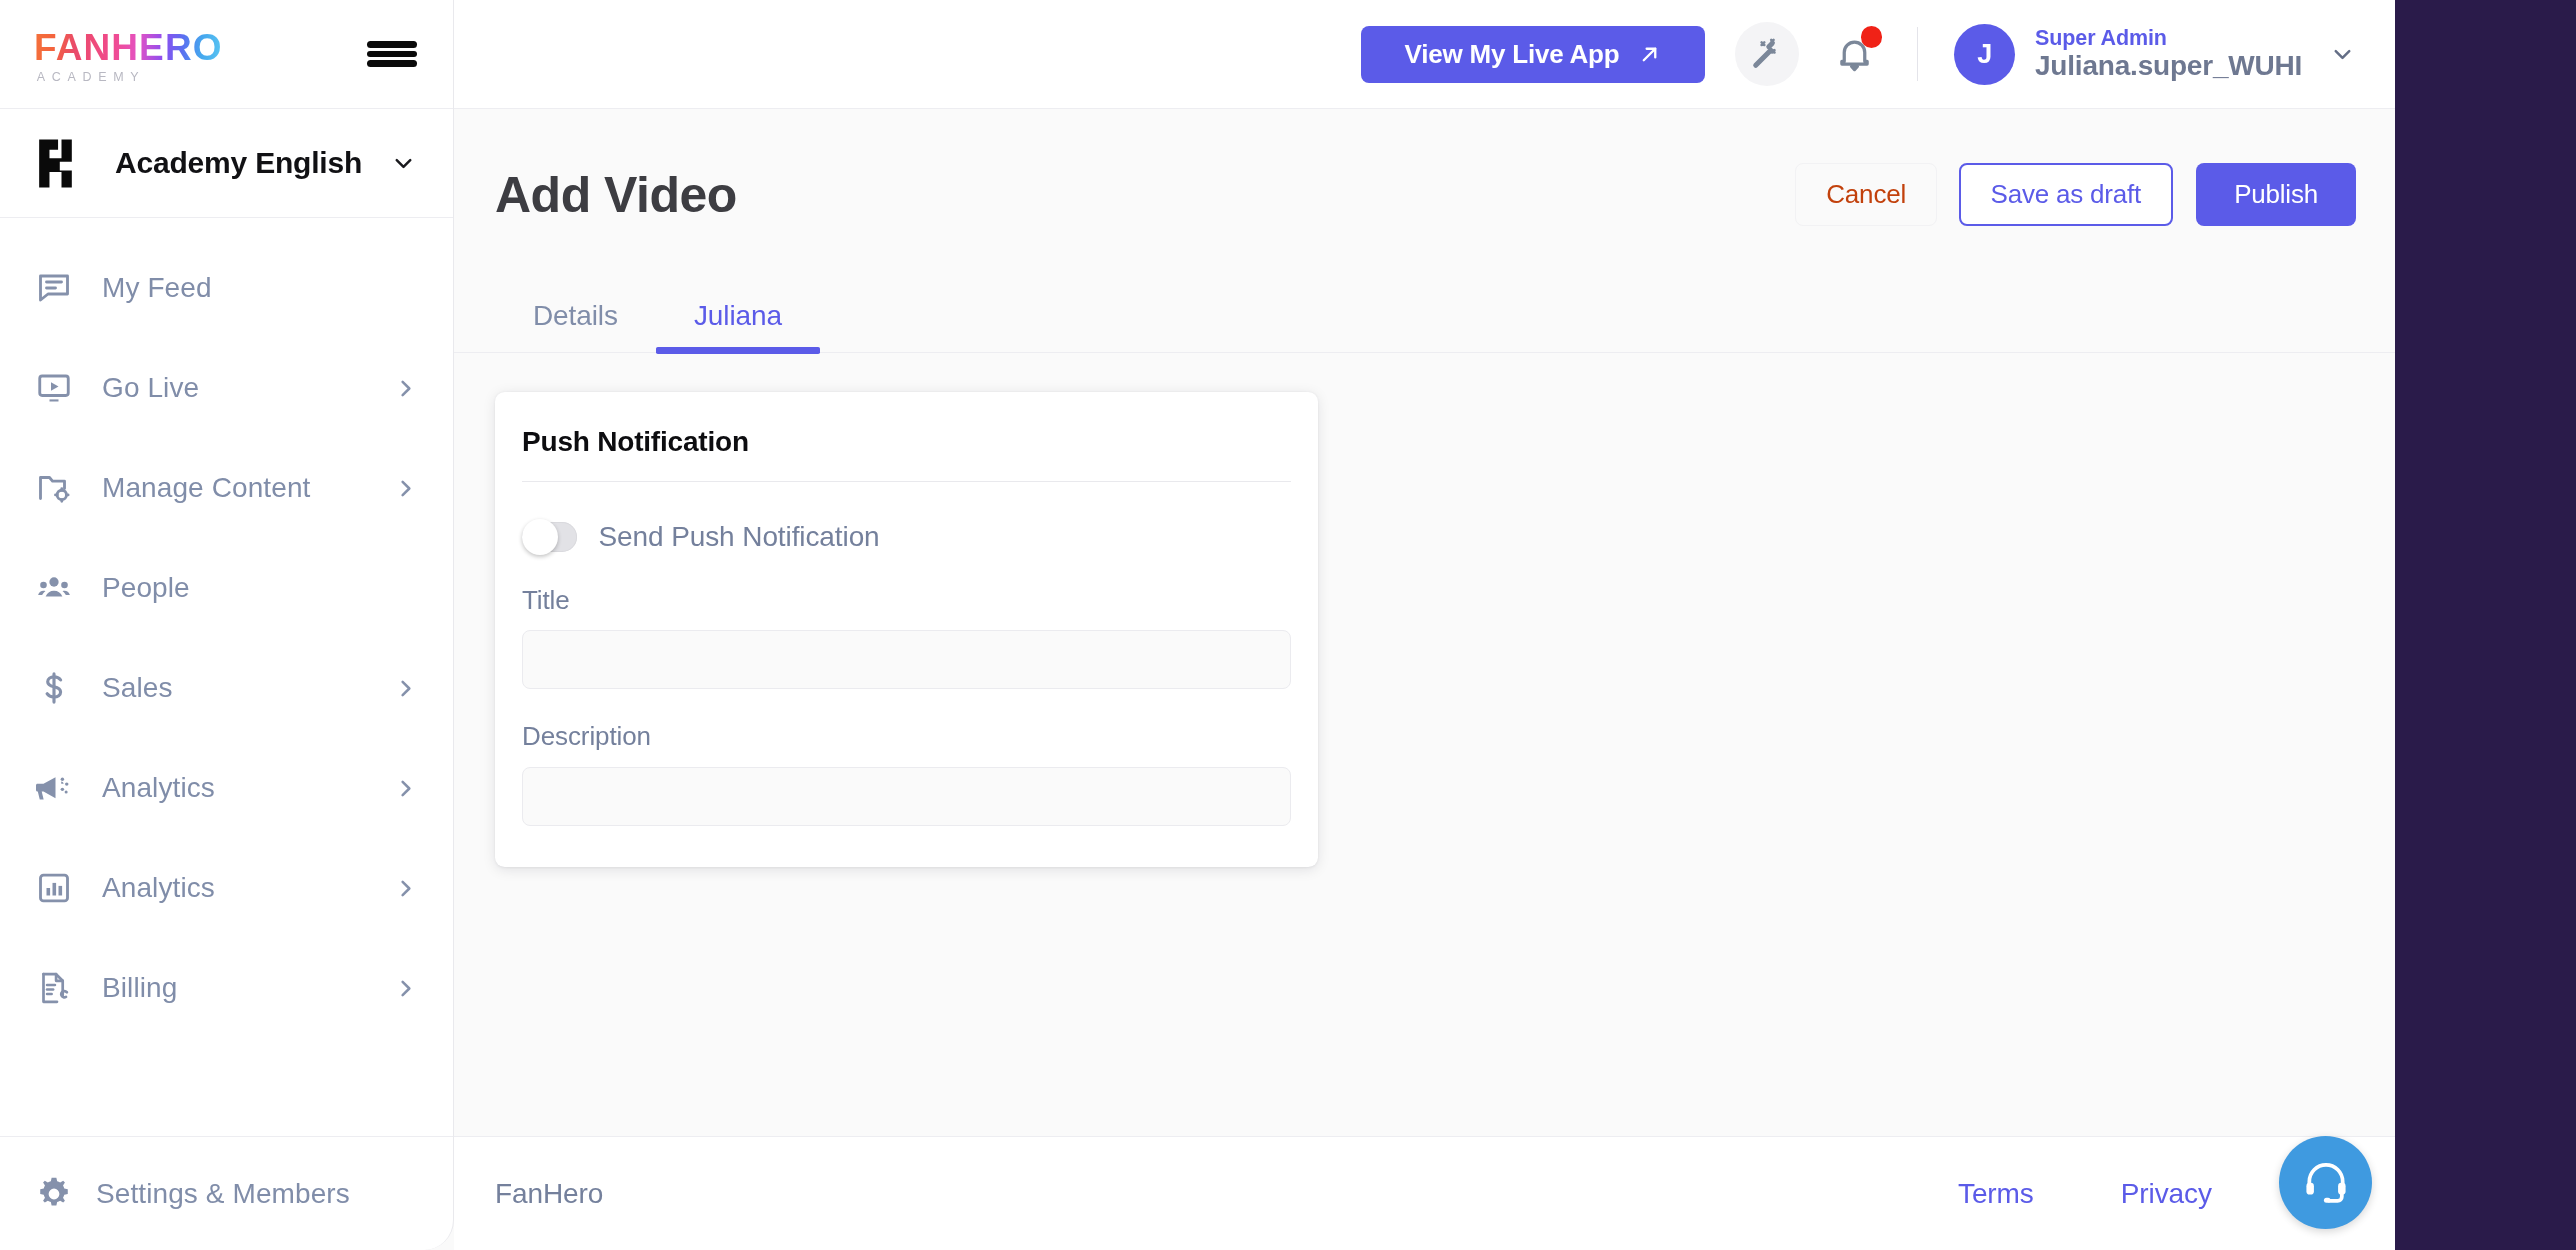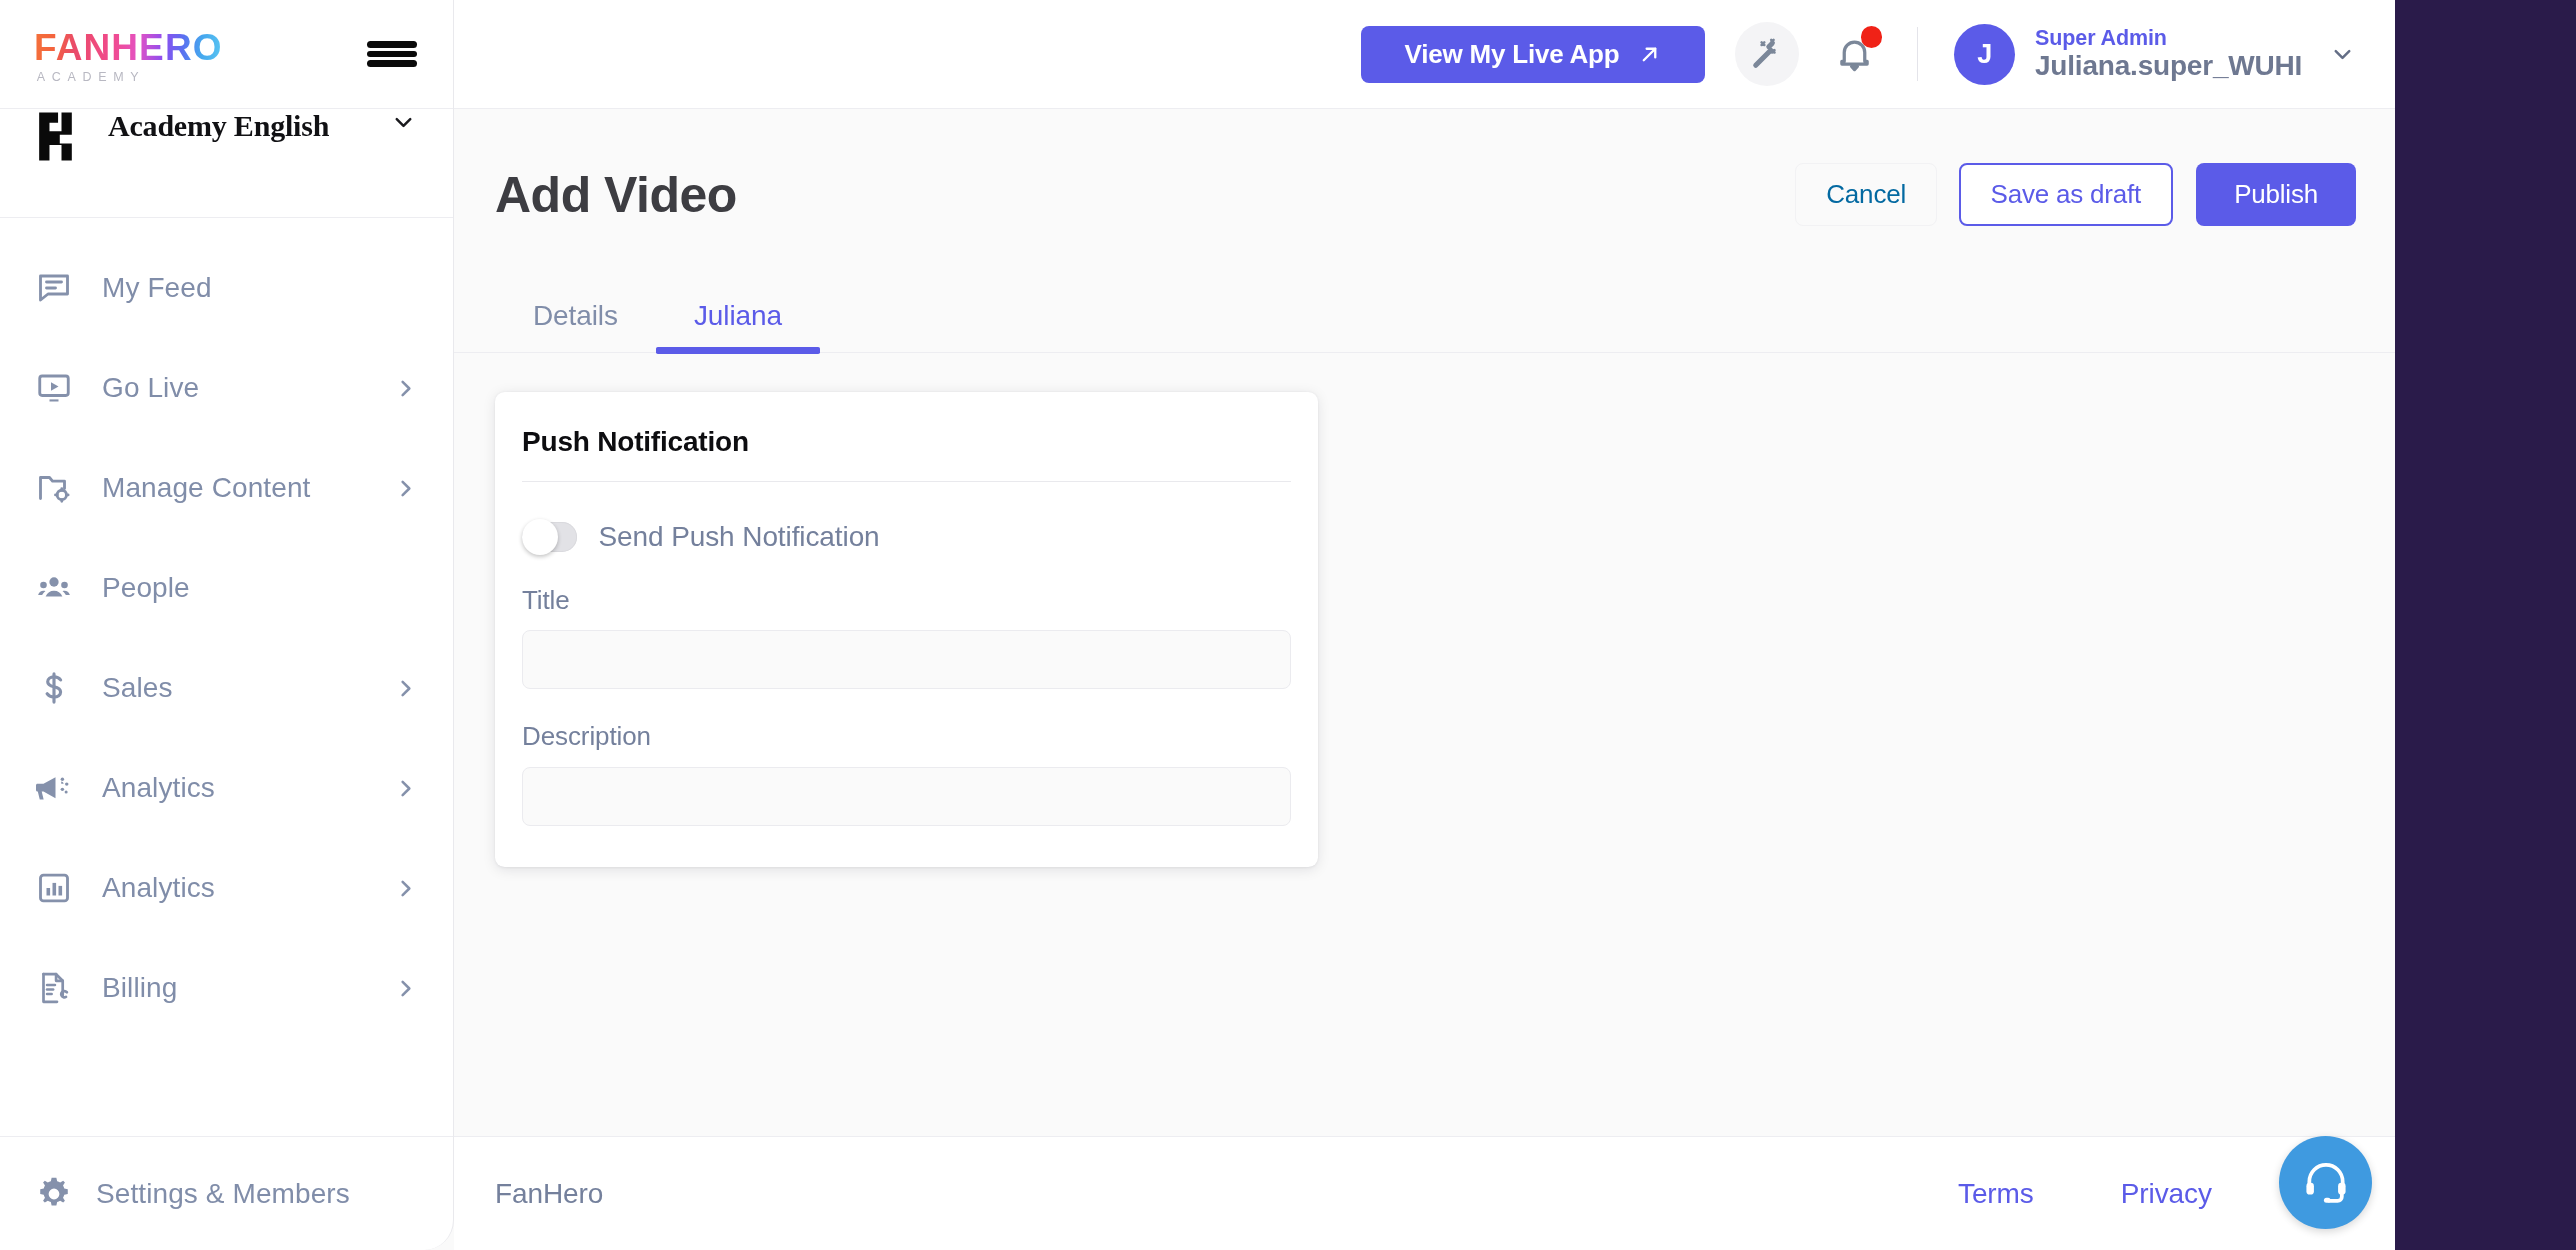--- a/index.html
+++ b/index.html
@@ -70,26 +70,26 @@
     width: 50px; height: 36px;
     display: flex; flex-direction: column; justify-content: space-between;
     cursor: pointer;
     padding: 5.4px 0;
   }
   .hamburger span { display:block; width: 100%; height: 6.3px; background: #0a0a0a; border-radius: 3.6px; }
 
   .workspace {
     height: 109px;
     display: flex;
+    align-items: center;
     padding: 0 36px 0 34px;
-    gap: 19px;
+    gap: 26px;
     border-bottom: 1.8px solid #ededf1;
     cursor: pointer;
     flex: 0 0 109px;
-    font-family: Liberation Serif, serif;
   }
   .workspace-logo { width: 55px; height: 55px; flex: 0 0 55px; }
   .workspace-name {
     font-size: 30px;
     font-weight: bold;
     color: #111114;
     flex: 1;
     letter-spacing: -0.2px;
   }
   .chev-down { width: 27px; height: 27px; flex: 0 0 27px; color:#1a1a1e; }
@@ -231,21 +231,21 @@
     height: 63px;
     border-radius: 8px;
     font-size: 26px;
     cursor: pointer;
     font-family: "Liberation Sans", sans-serif;
     display: flex; align-items: center; justify-content: center;
     letter-spacing: -0.2px;
   }
   .btn-cancel {
     background: #fafafa;
-    color: #0369a1;
+    color: #c2410c;
     border: 1.8px solid #f2f2f4;
     padding: 0 30px;
     margin-right: 21.5px;
   }
   .btn-draft {
     background: #ffffff;
     color: #5b5be8;
     border: 2.7px solid #5b5be8;
     padding: 0 30px;
     margin-right: 23px;

